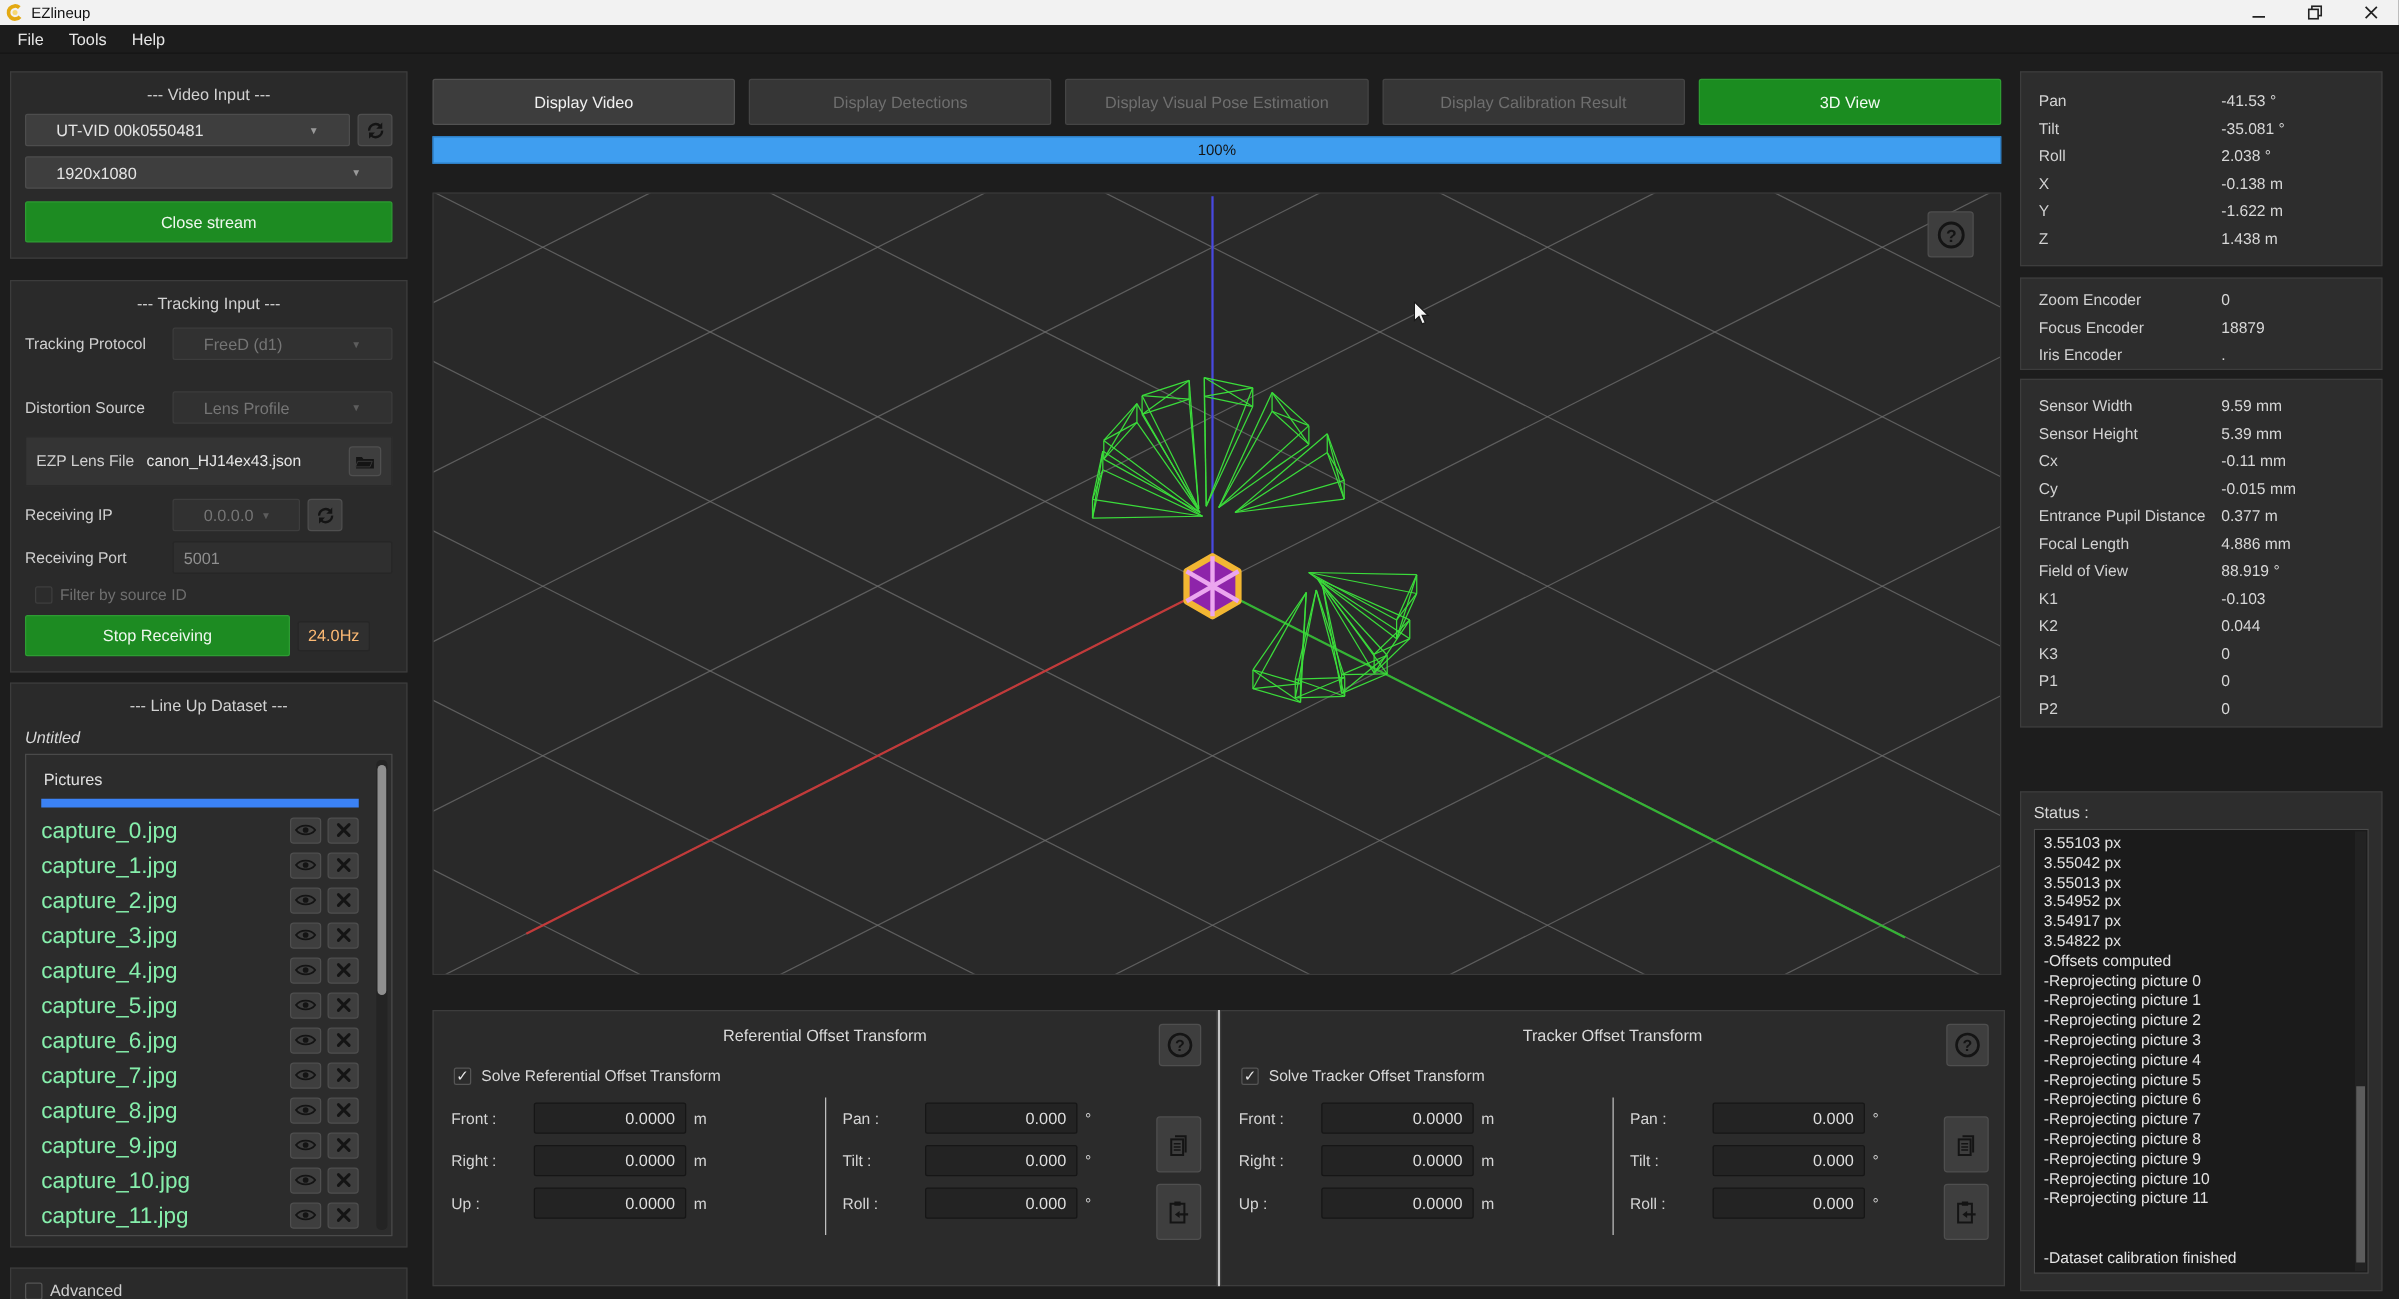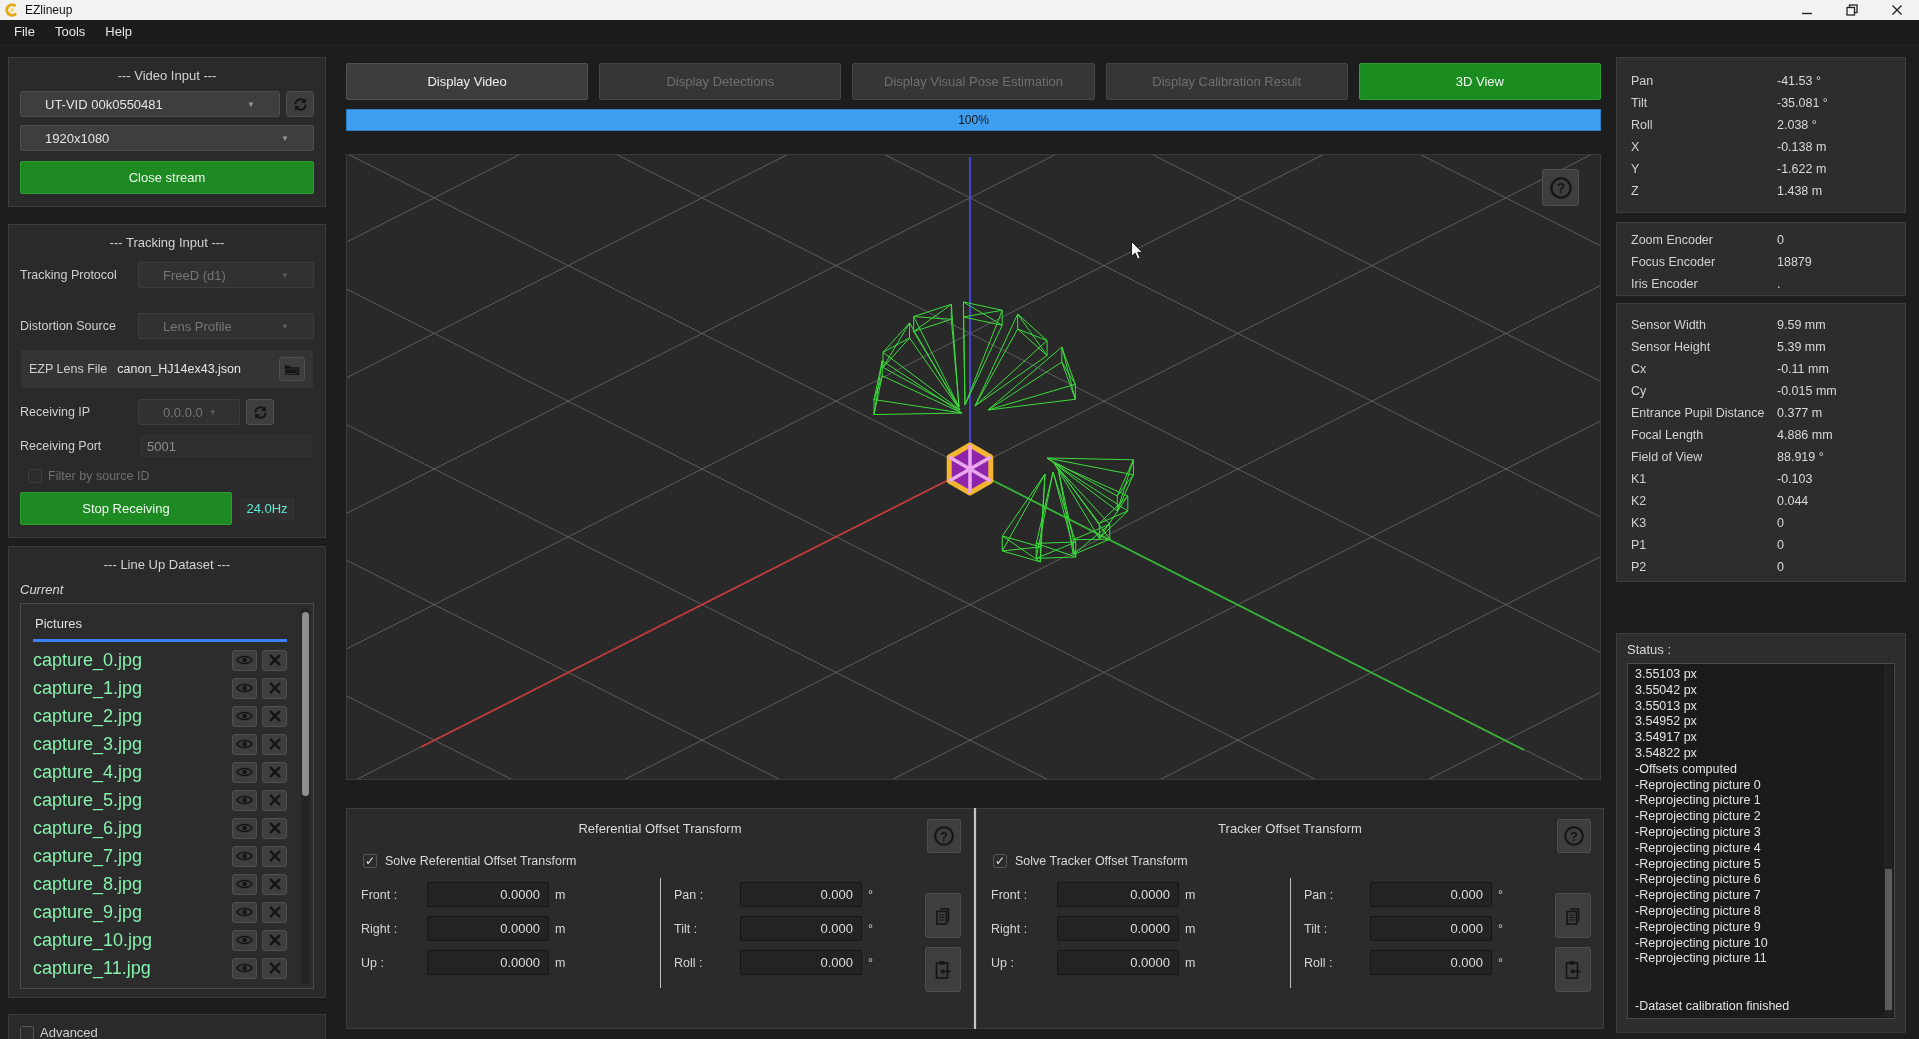--- a/index.html
+++ b/index.html
@@ -36,21 +36,21 @@
   .cbx { width:14px; height:14px; background:#2c2c2c; border:1px solid #555; border-radius:2px;
     display:flex; align-items:center; justify-content:center; font-size:12px; color:#e8e8e8; line-height:12px; }
   .cbx.disabled { border-color:#3e3e3e; }
 
   
   .sidebar { position:absolute; left:8px; top:48px; width:318px; }
   .lens-box { background:#343434; border:1px solid #2a2a2a; margin-top:10px; padding:7px 8px;
     display:flex; align-items:center; gap:10px; }
   .listbox { position:relative; margin-top:6px; height:386px; background:#2c2c2c;
     border:1px solid #4a4a4a; padding:8px 26px 0 12px; overflow:hidden; }
-  .listbox .list-header { font-size:13px; color:#e0e0e0; padding:4px 0 8px 2px; border-bottom:3px solid #3b82f6; }
+  .listbox .list-header { font-size:13px; color:#e0e0e0; padding:4px 0 8px 2px; border-bottom:7px solid #3b82f6; }
   .pic-row { height:28px; display:flex; align-items:center; gap:5px; }
   .pic-row .fname { flex:1; font-size:18px; color:#86efac; }
   .pic-row .iconbtn { width:25px; height:21px; }
   .vscroll { position:absolute; right:3px; top:4px; bottom:4px; width:9px; background:#242424; border-radius:4px; }
   .vscroll .thumb { position:absolute; left:1px; right:1px; background:#8f8f8f; border-radius:4px; }
 
   
   .toolbar { position:absolute; left:346px; top:63px; width:1255px; height:37px; display:flex; gap:11px; }
   .tbtn { flex:1; border-radius:2px; font-size:13px; display:flex; align-items:center; justify-content:center; }
   .tbtn.enabled  { background:#3d3d3d; border:1px solid #525252; color:#f0f0f0; }
@@ -257,27 +257,27 @@
       <div class="row" style="margin-top:8px">
         <span class="flabel" style="width:112px">Receiving Port</span>
         <div class="textbox" style="flex:1">5001</div>
       </div>
       <div class="row" style="margin-top:10px;padding-left:8px">
         <span class="cbx disabled"></span>
         <span class="flabel" style="color:#6f6f6f">Filter by source ID</span>
       </div>
       <div class="row" style="margin-top:9px">
         <div class="green-btn" style="width:212px">Stop Receiving</div>
-        <div class="textbox" style="width:58px;height:24px;justify-content:center;color:#5eead4">24.0Hz</div>
+        <div class="textbox" style="width:58px;height:24px;justify-content:center;color:#fdba74">24.0Hz</div>
       </div>
     </section>
 
     <section class="group" style="margin-top:8px;padding-bottom:8px">
       <div class="group-header">--- Line Up Dataset ---</div>
-      <div style="font-size:13px;font-style:italic;color:#d8d8d8;margin-top:2px">Current</div>
+      <div style="font-size:13px;font-style:italic;color:#d8d8d8;margin-top:2px">Untitled</div>
       <div class="listbox">
         <div class="list-header">Pictures</div>
         <div style="padding-top:4px">
 
             <div class="pic-row">
               <span class="fname">capture_0.jpg</span>
               <div class="iconbtn">
                 <svg width="17" height="12">
                   <use href="#i-eye"></use>
                 </svg>

